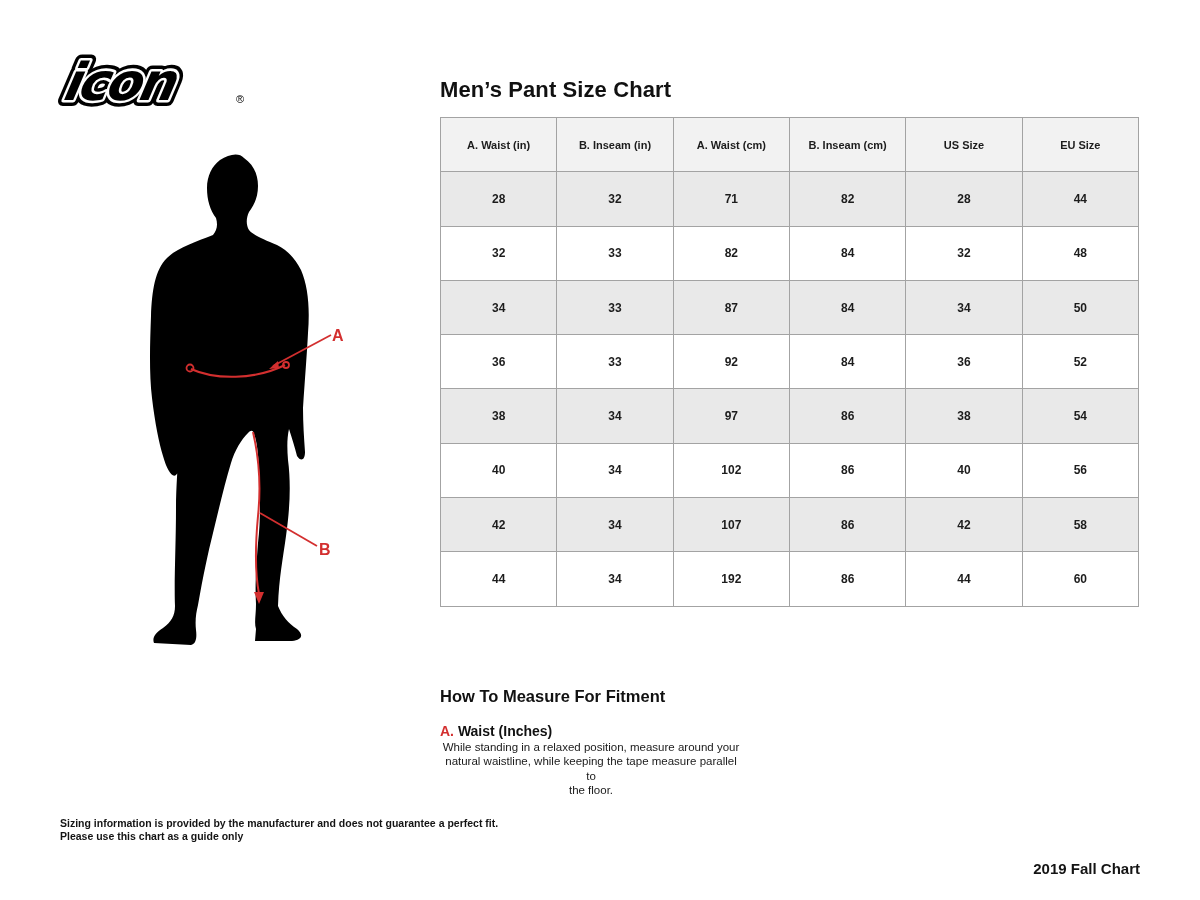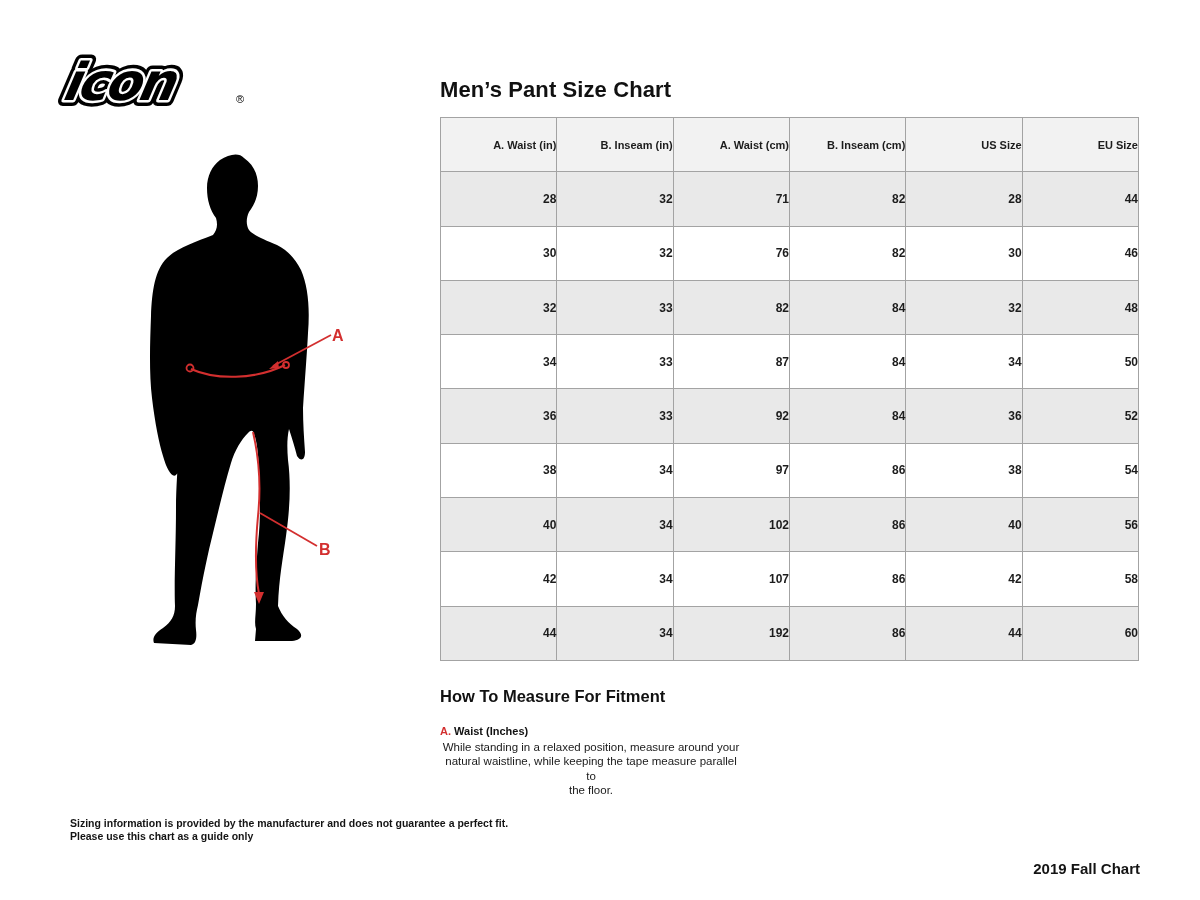--- a/index.html
+++ b/index.html
@@ -20,39 +20,39 @@
   
   .figure-wrap{position:absolute;left:145px;top:138px;width:210px;height:535px;}
 
   
   .chart-title{position:absolute;left:440px;top:77px;font-size:22px;font-weight:700;
     letter-spacing:.1px;color:#111;}
 
   
   .table-wrap{position:absolute;left:440px;top:117px;width:699px;}
   table.size{border-collapse:collapse;table-layout:fixed;width:699px;}
-  table.size th,table.size td{border:1px solid var(--border);text-align:right;
+  table.size th,table.size td{border:1px solid var(--border);text-align:center;
     vertical-align:middle;height:54.3px;}
   table.size th{background:var(--header-bg);font-size:11px;font-weight:700;color:#1c1c1c;}
   table.size td{background:#ffffff;font-size:12px;font-weight:700;color:#1c1c1c;}
   table.size tbody tr:nth-child(odd) td{background:var(--row-alt);}
 
   
   .howto{position:absolute;left:440px;top:687px;width:705px;}
   .howto-heading{font-size:16.5px;font-weight:700;color:#111;margin-bottom:18px;}
   .howto-cols{display:flex;align-items:flex-start;}
   .howto-item{font-size:11.5px;line-height:14.6px;}
   .howto-item.a{width:302px;}
   .howto-item.b{margin-left:26px;width:376px;}
-  .howto-item h4{font-size:11px;font-weight:700;color:#111;margin-bottom:1px;}
+  .howto-item h4{font-size:14px;font-weight:700;color:#111;margin-bottom:1px;}
   .howto-item h4 .pfx{color:var(--accent);}
   .howto-body{white-space:pre-line;color:#1a1a1a;text-align:center;}
 
   
-  .disclaimer{position:absolute;left:70px;top:817px;font-size:10.5px;font-weight:700;
+  .disclaimer{position:absolute;left:60px;top:817px;font-size:10.5px;font-weight:700;
     line-height:12.6px;white-space:pre-line;color:#141414;}
   .edition{position:absolute;left:1000px;top:860px;width:140px;text-align:right;
     font-size:15px;font-weight:700;color:#141414;}
 
   svg{display:block;}
 </style>
 </head>
 <body>
 
 <div class="page">
@@ -156,28 +156,20 @@
       <tbody>
           <tr>
             <td>28</td>
             <td>32</td>
             <td>71</td>
             <td>82</td>
             <td>28</td>
             <td>44</td>
           </tr>
           <tr>
-            <td>30</td>
-            <td>32</td>
-            <td>76</td>
-            <td>82</td>
-            <td>30</td>
-            <td>46</td>
-          </tr>
-          <tr>
             <td>32</td>
             <td>33</td>
             <td>82</td>
             <td>84</td>
             <td>32</td>
             <td>48</td>
           </tr>
           <tr>
             <td>34</td>
             <td>33</td>

